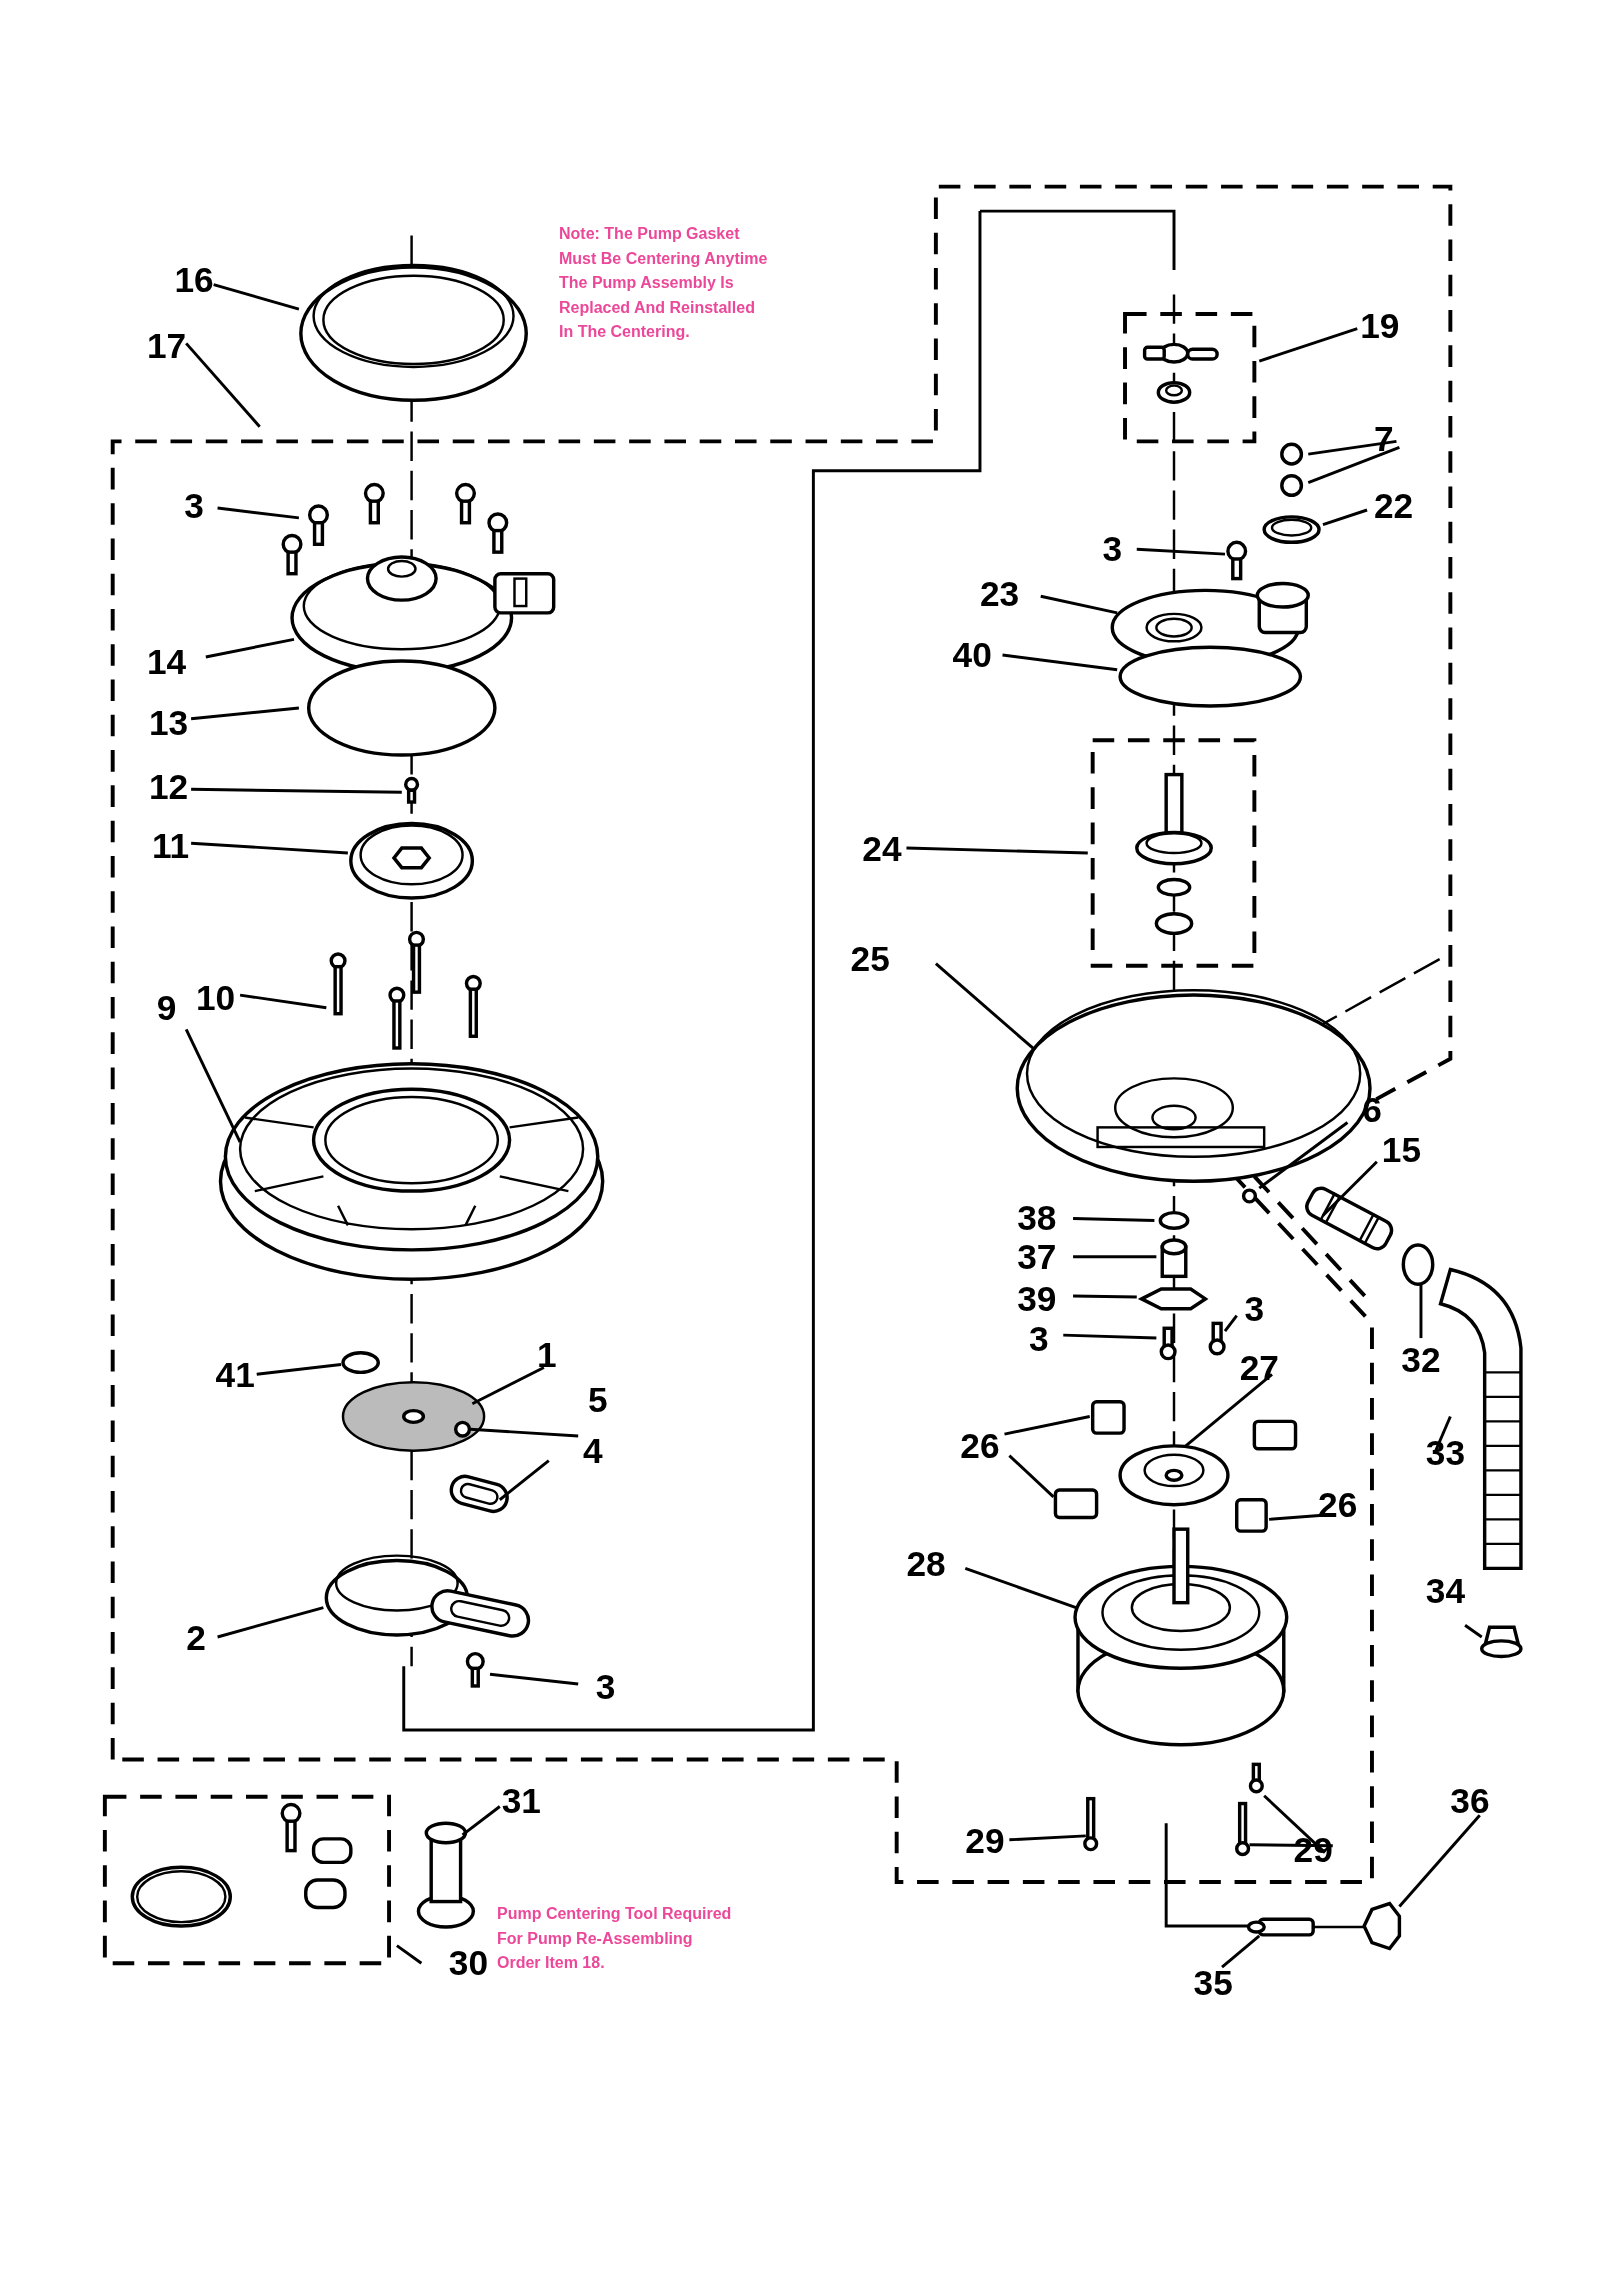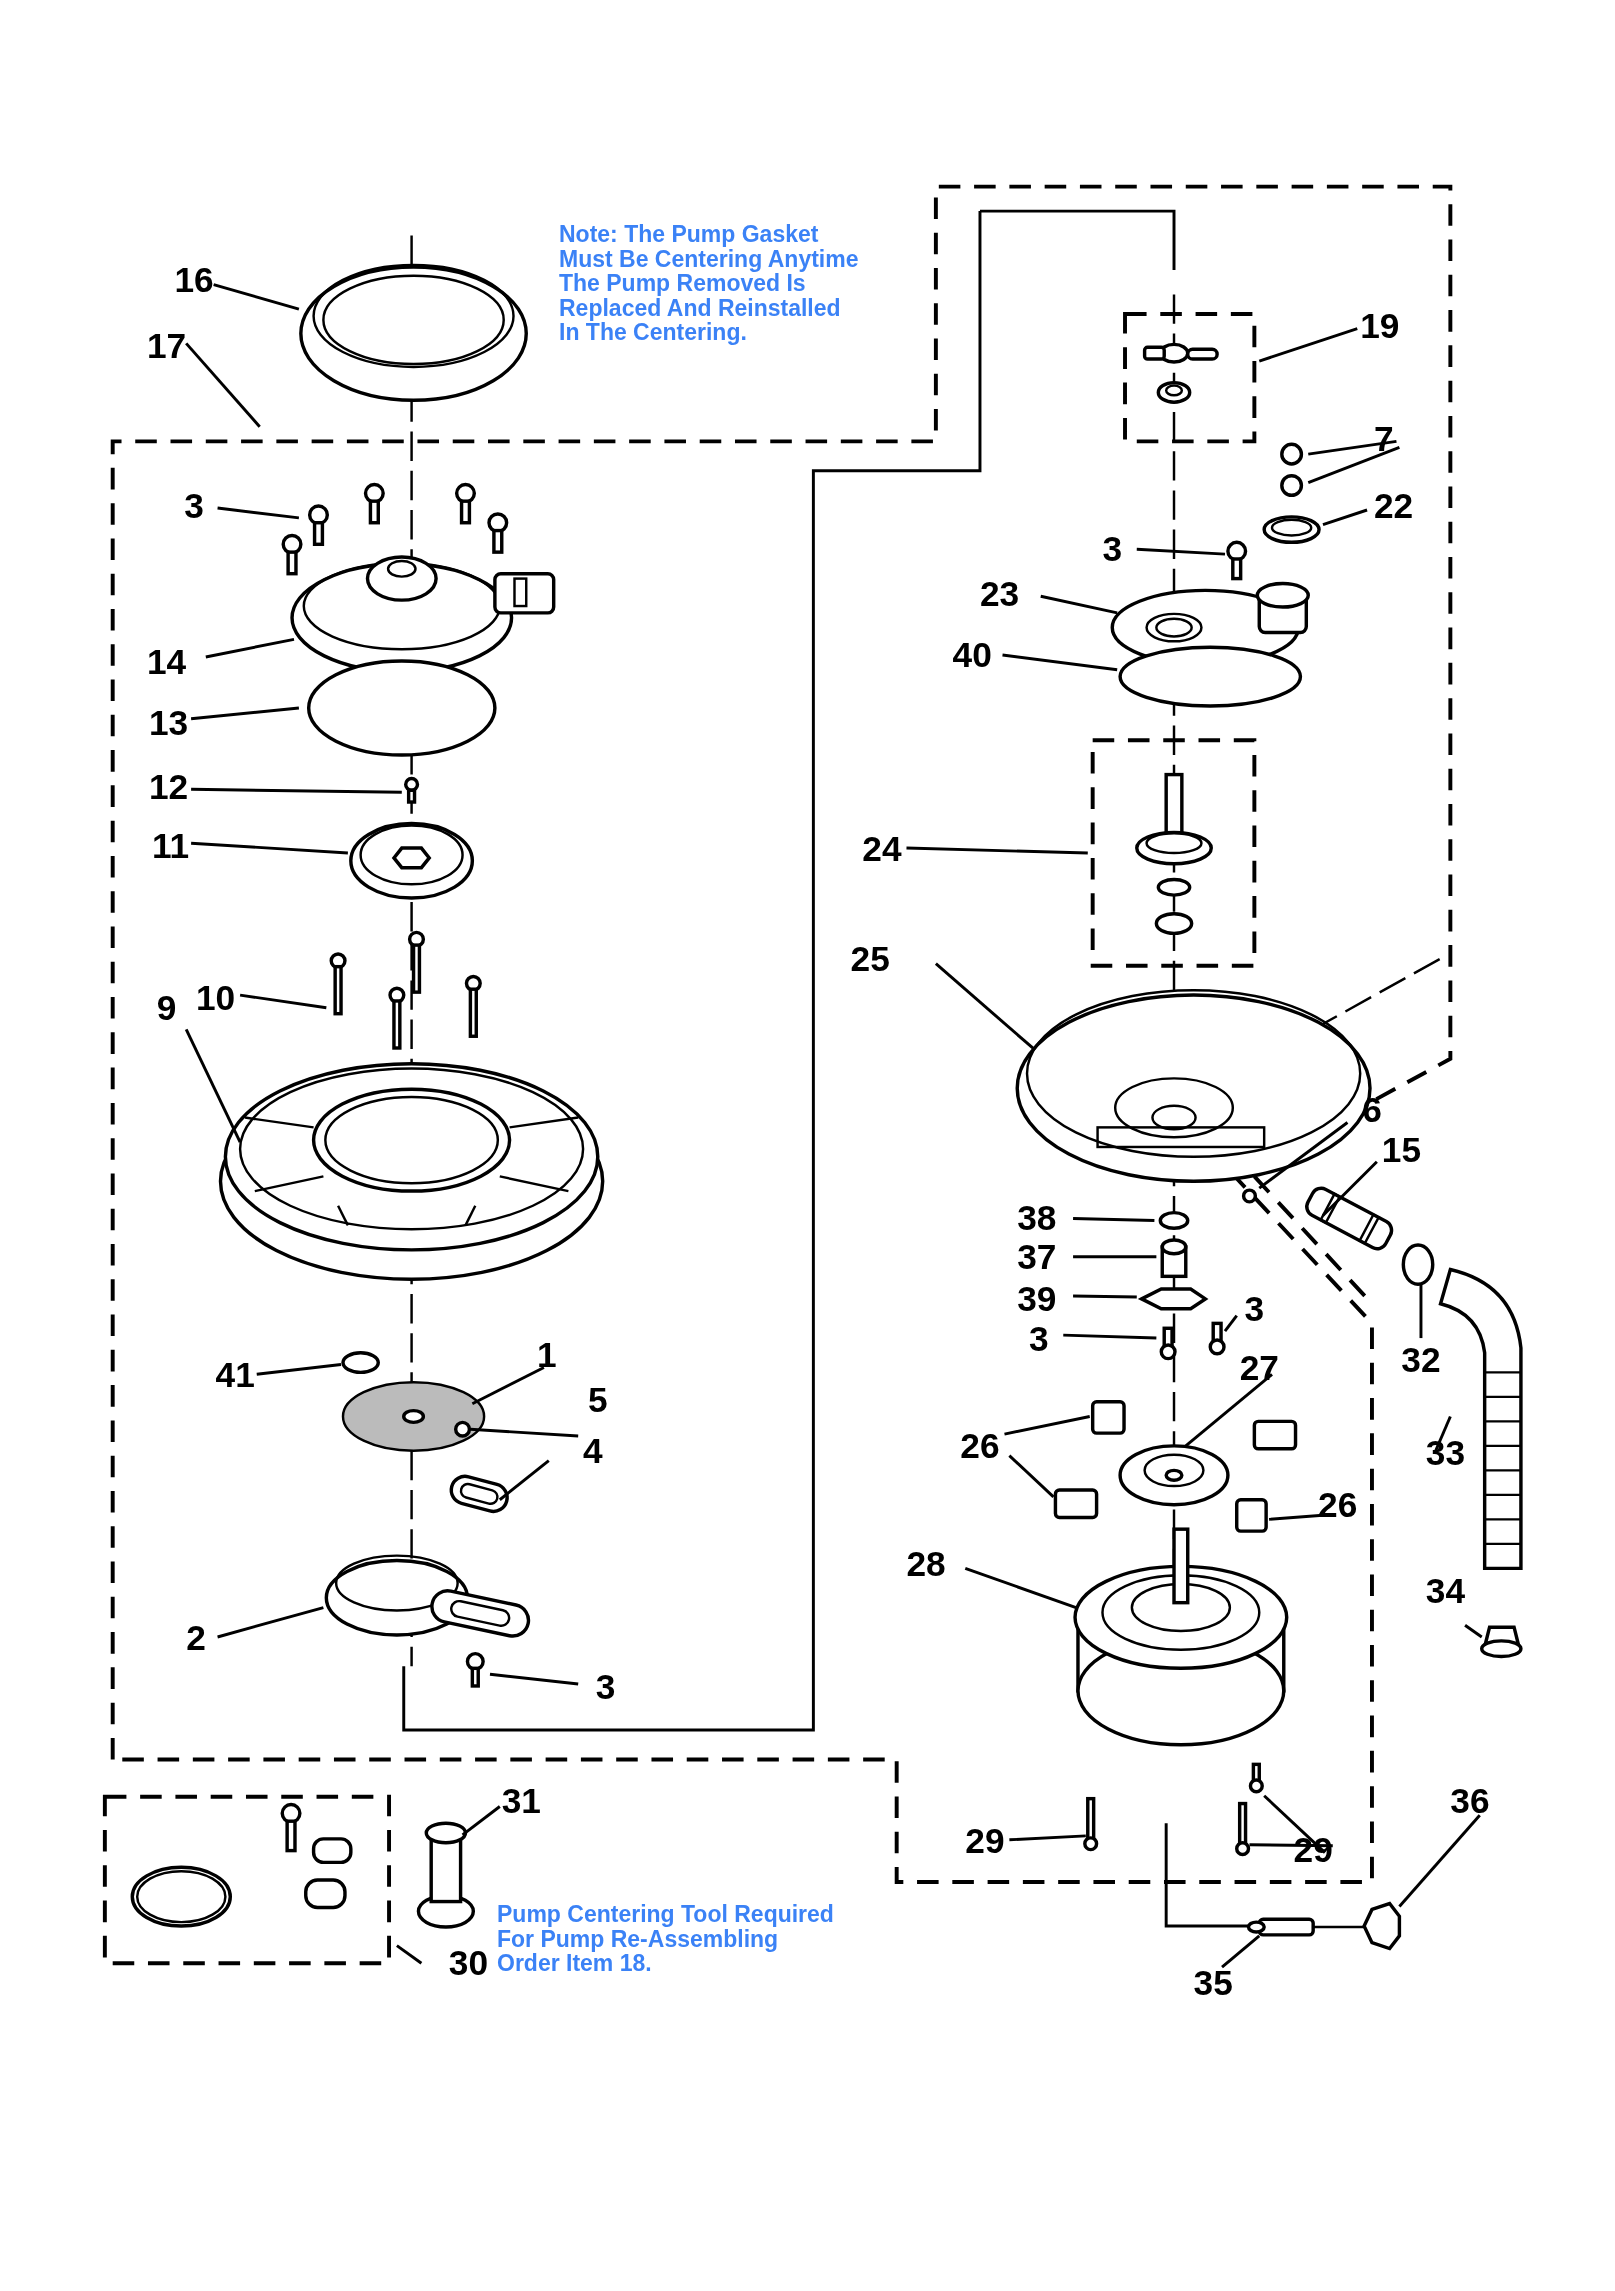--- a/index.html
+++ b/index.html
@@ -1,19 +1,19 @@
 <!DOCTYPE html>
 <html><head>
 <meta charset="utf-8">
 <style>
   html, body { margin: 0; padding: 0; background: #ffffff; }
   body { width: 1615px; height: 2292px; position: relative; overflow: hidden; font-family: "Liberation Sans", sans-serif; }
   #diagram { position: absolute; left: 0; top: 0; width: 1615px; height: 2292px; }
   .callout { font-family: "Liberation Sans", sans-serif; font-weight: bold; font-size: 36px; fill: #000; }
-  .note { position: absolute; font-family: "Liberation Sans", sans-serif; font-weight: bold; font-size: 23px; line-height: 24.5px; color: #3b82f6; }
+  .note { position: absolute; font-family: "Liberation Sans", sans-serif; font-weight: bold; font-size: 16px; line-height: 24.5px; color: #ec4899; }
   .note div { white-space: nowrap; }
   .dash { fill: none; stroke: #000; stroke-width: 4; stroke-dasharray: 22 14; }
   .axis { fill: none; stroke: #000; stroke-width: 2.5; stroke-dasharray: 30 10; }
   .solid { fill: none; stroke: #000; stroke-width: 3; }
   .part { fill: #fff; stroke: #000; stroke-width: 3.5; }
   .thin { fill: none; stroke: #000; stroke-width: 2.5; }
   .leader { stroke: #000; stroke-width: 3; fill: none; }
   .screen { fill: #bbb; stroke: #000; stroke-width: 2.5; }
 </style>
 </head>
@@ -392,21 +392,21 @@
   <text class="callout" x="1455" y="1635">34</text>
   <text class="callout" x="985" y="1890">29</text>
   <text class="callout" x="1320" y="1900">29</text>
   <text class="callout" x="1480" y="1850">36</text>
   <text class="callout" x="1218" y="2035">35</text>
 </svg>
 
 <div class="note" style="left:559px; top:222px;">
   <div>Note: The Pump Gasket</div>
   <div>Must Be Centering Anytime</div>
-  <div>The Pump Removed Is</div>
+  <div>The Pump Assembly Is</div>
   <div>Replaced And Reinstalled</div>
   <div>In The Centering.</div>
 </div>
 
 <div class="note" style="left:497px; top:1902px;">
   <div>Pump Centering Tool Required</div>
   <div>For Pump Re-Assembling</div>
   <div>Order Item 18.</div>
 </div>
 

